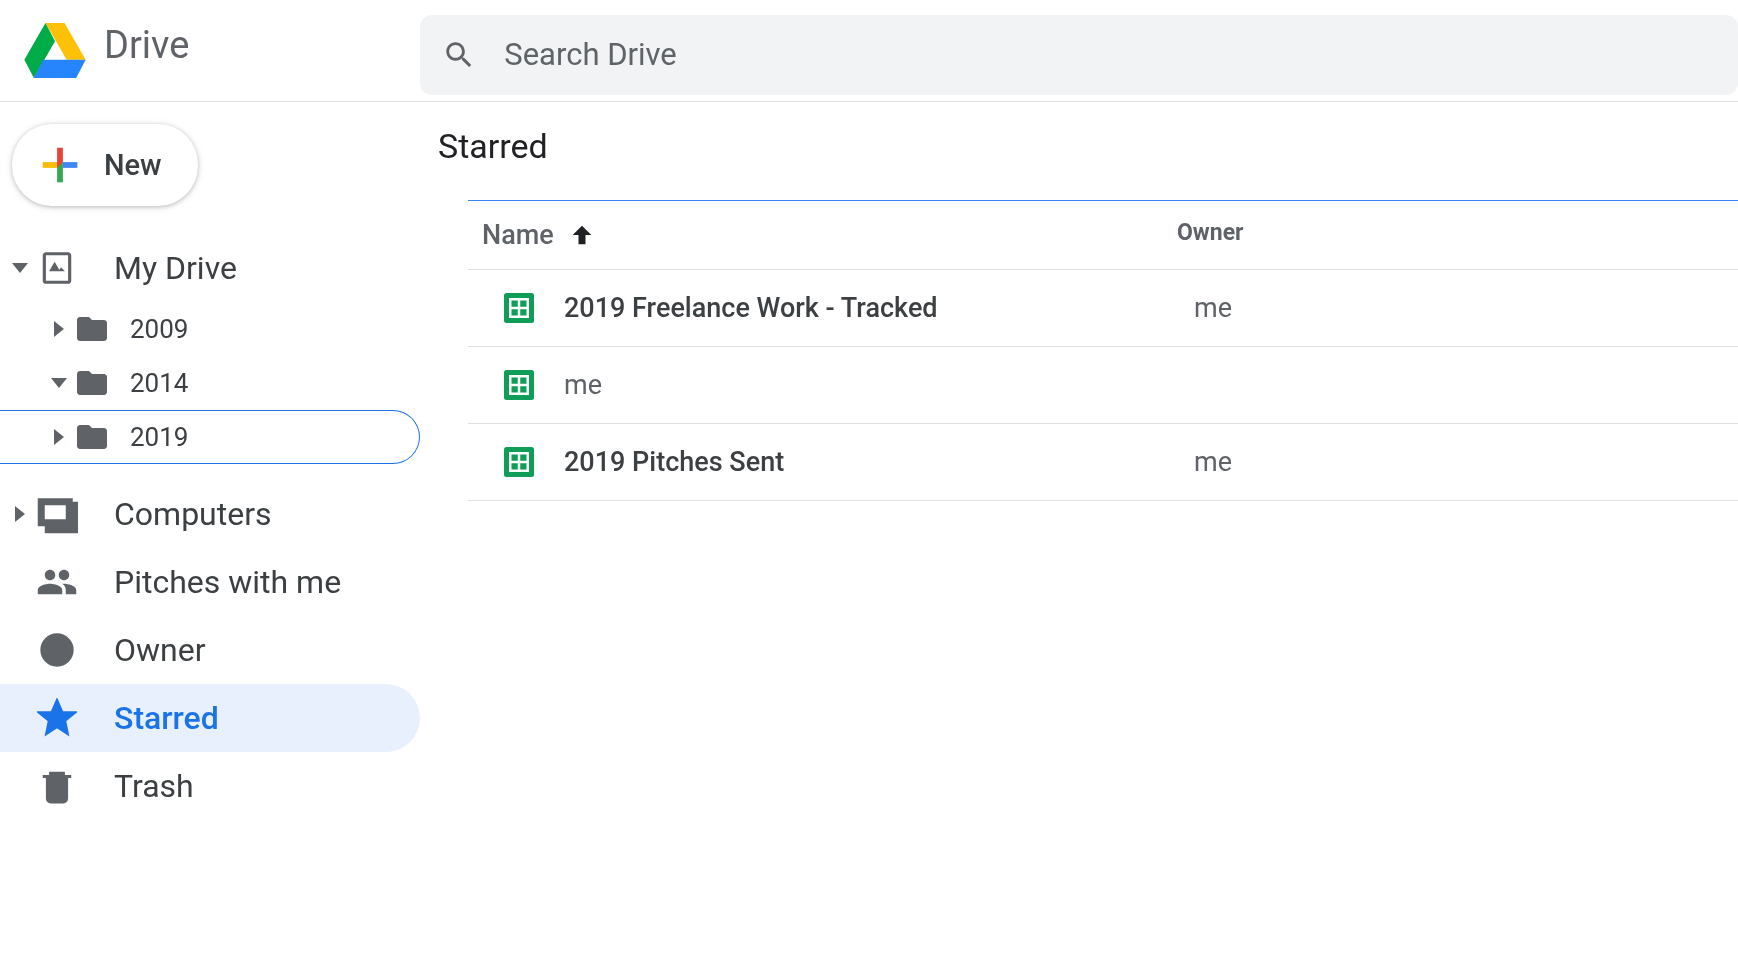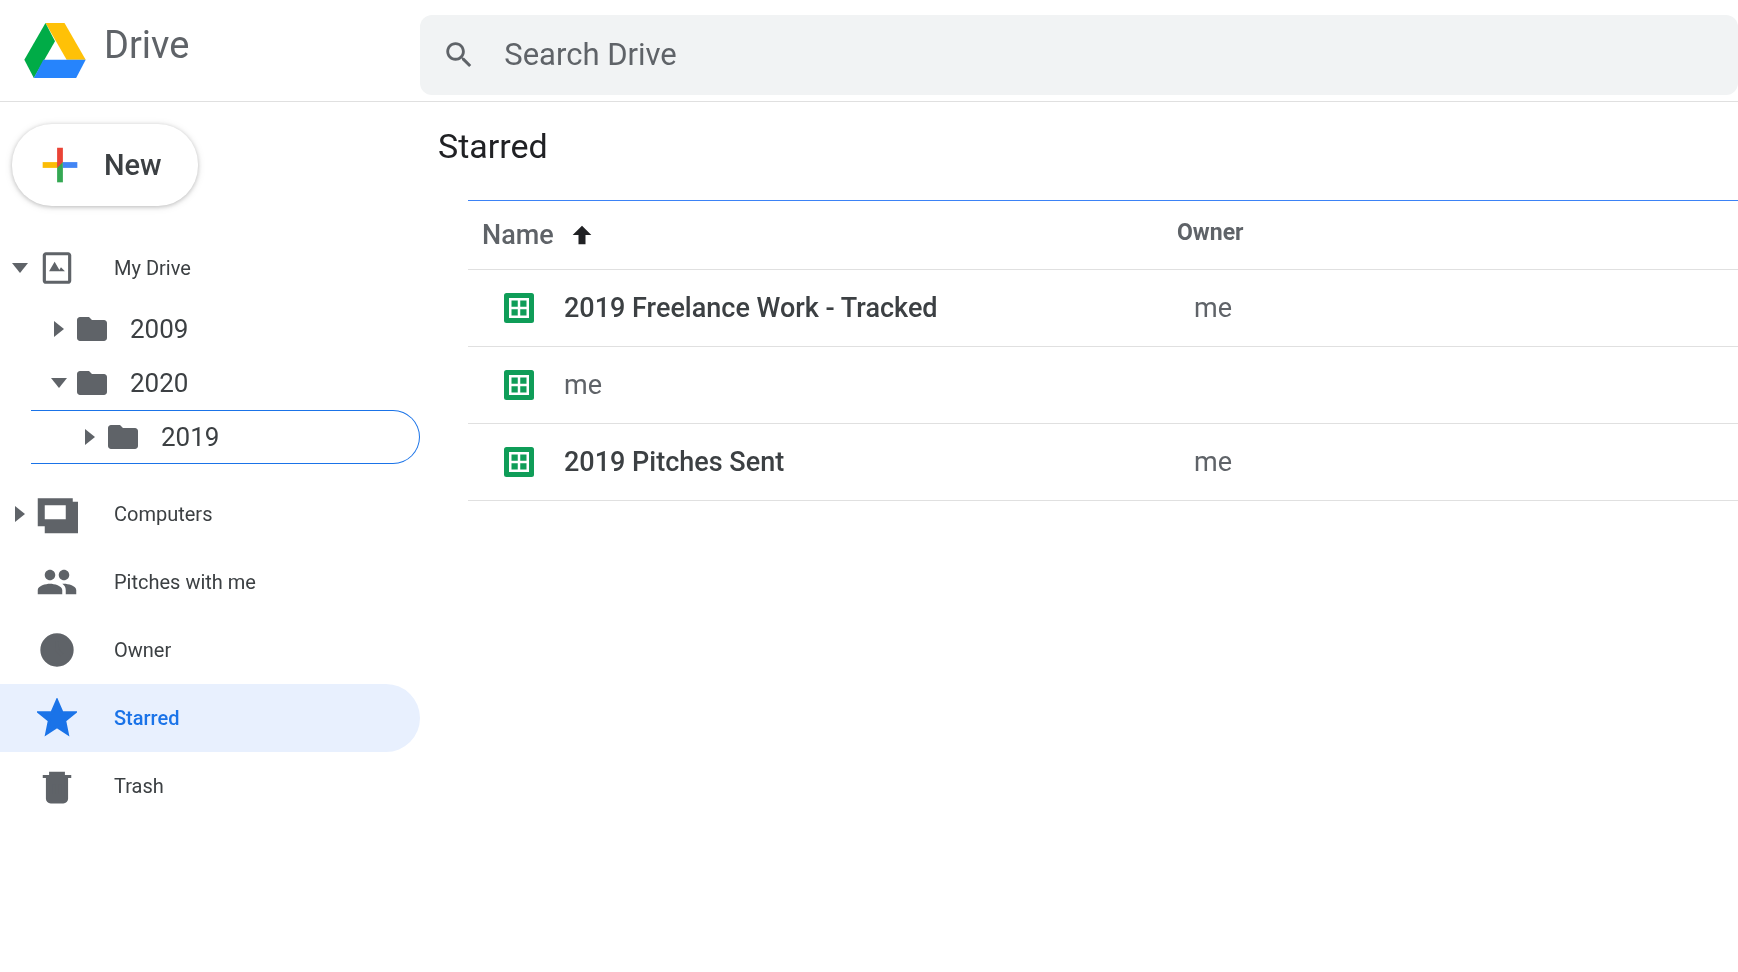--- a/index.html
+++ b/index.html
@@ -134,37 +134,36 @@
       height: 42px;
       display: flex;
       align-items: center;
       justify-content: center;
       margin-right: 36px;
     }
     .nav-icon-svg {
       fill: #5f6368;
     }
     .nav-label {
-      font-size: 20px;
+      font-size: 32px;
       color: #3c4043;
     }
     
     .folder-item {
       display: flex;
       align-items: center;
       padding: 10px 0;
       cursor: pointer;
       border-radius: 0 28px 28px 0;
       height: 54px;
       margin: 0;
     }
     .folder-item.selected {
       border: 1.5px solid #1a73e8;
       border-left: none;
-      margin-left: 31px;
     }
     .folder-expand {
       width: 30px;
       display: flex;
       justify-content: center;
       margin-left: 44px;
     }
     .folder-icon {
       width: 36px;
       height: 36px;
@@ -308,21 +307,21 @@
       <span class="folder-label">2009</span>
     </div>
 
     <div class="folder-item">
       <div class="folder-expand">
           <div class="triangle-down"></div>
         </div>
       <svg class="folder-icon" viewBox="0 0 24 24">
           <path d="M10 4H4c-1.1 0-2 .9-2 2v12c0 1.1.9 2 2 2h16c1.1 0 2-.9 2-2V8c0-1.1-.9-2-2-2h-8l-2-2z"></path>
         </svg>
-      <span class="folder-label">2020</span>
+      <span class="folder-label">2014</span>
     </div>
 
     <div class="folder-item selected">
       <div class="folder-expand">
           <div class="triangle-right"></div>
         </div>
       <svg class="folder-icon" viewBox="0 0 24 24">
           <path d="M10 4H4c-1.1 0-2 .9-2 2v12c0 1.1.9 2 2 2h16c1.1 0 2-.9 2-2V8c0-1.1-.9-2-2-2h-8l-2-2z"></path>
         </svg>
       <span class="folder-label">2019</span>

